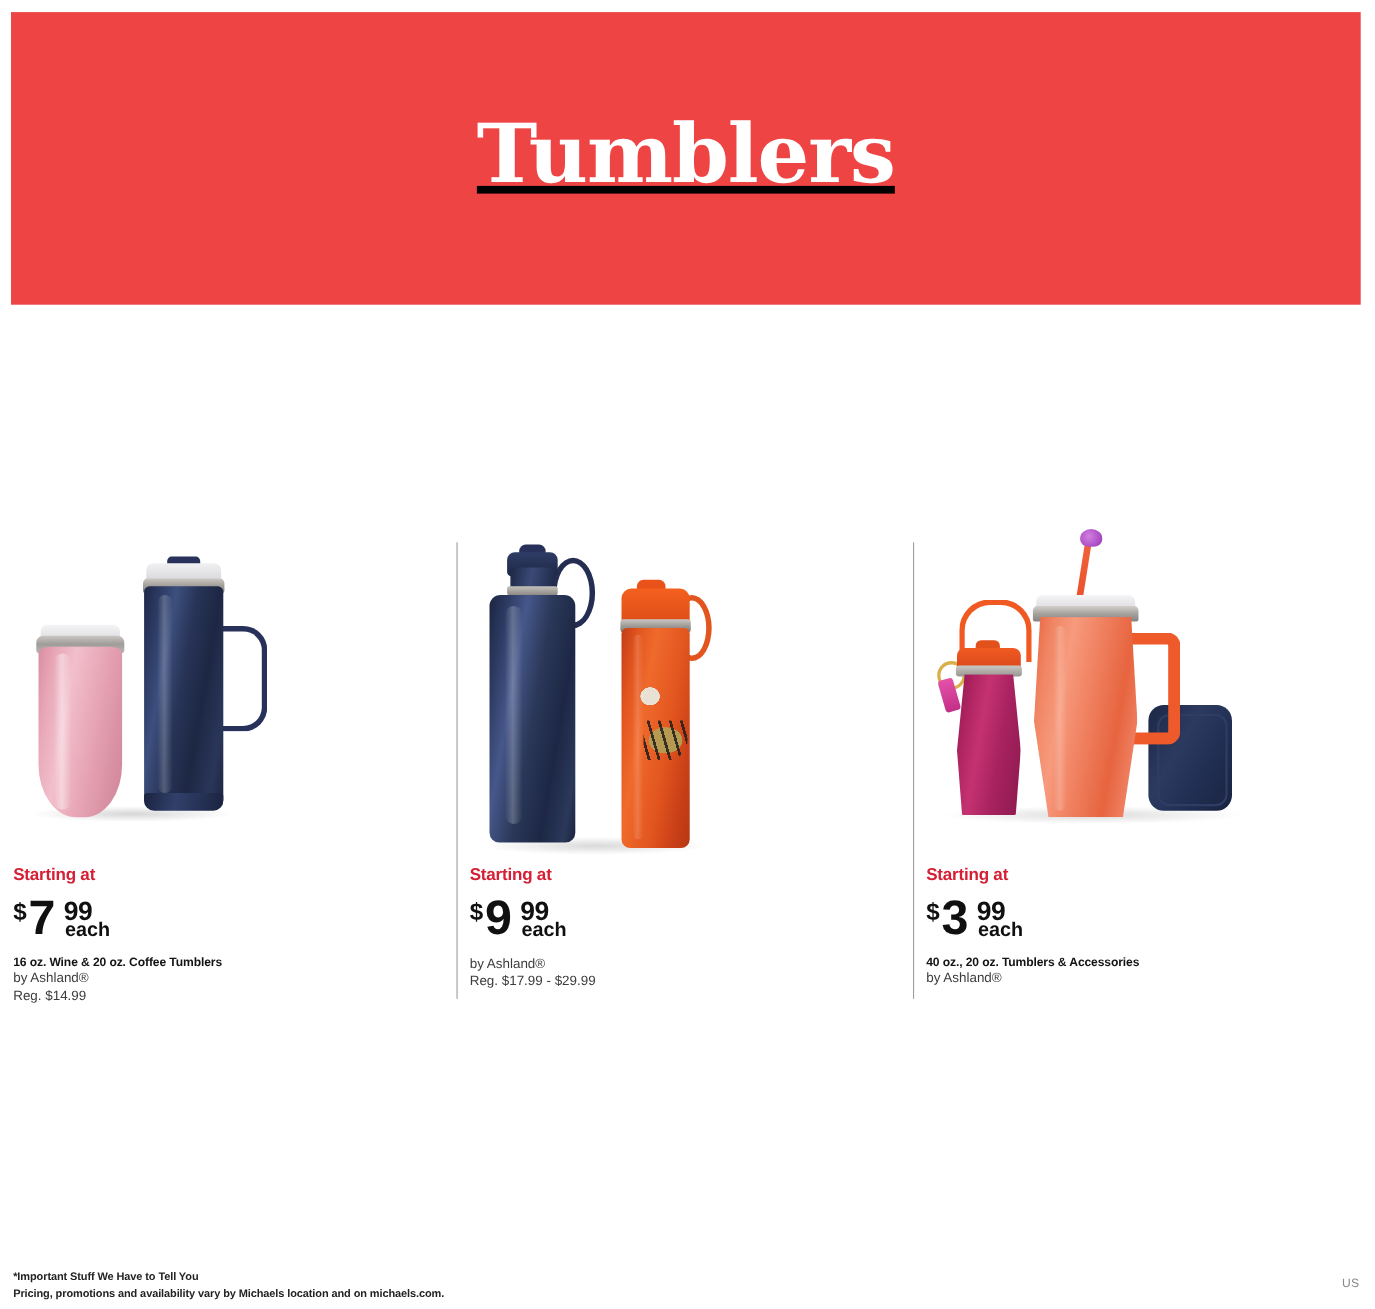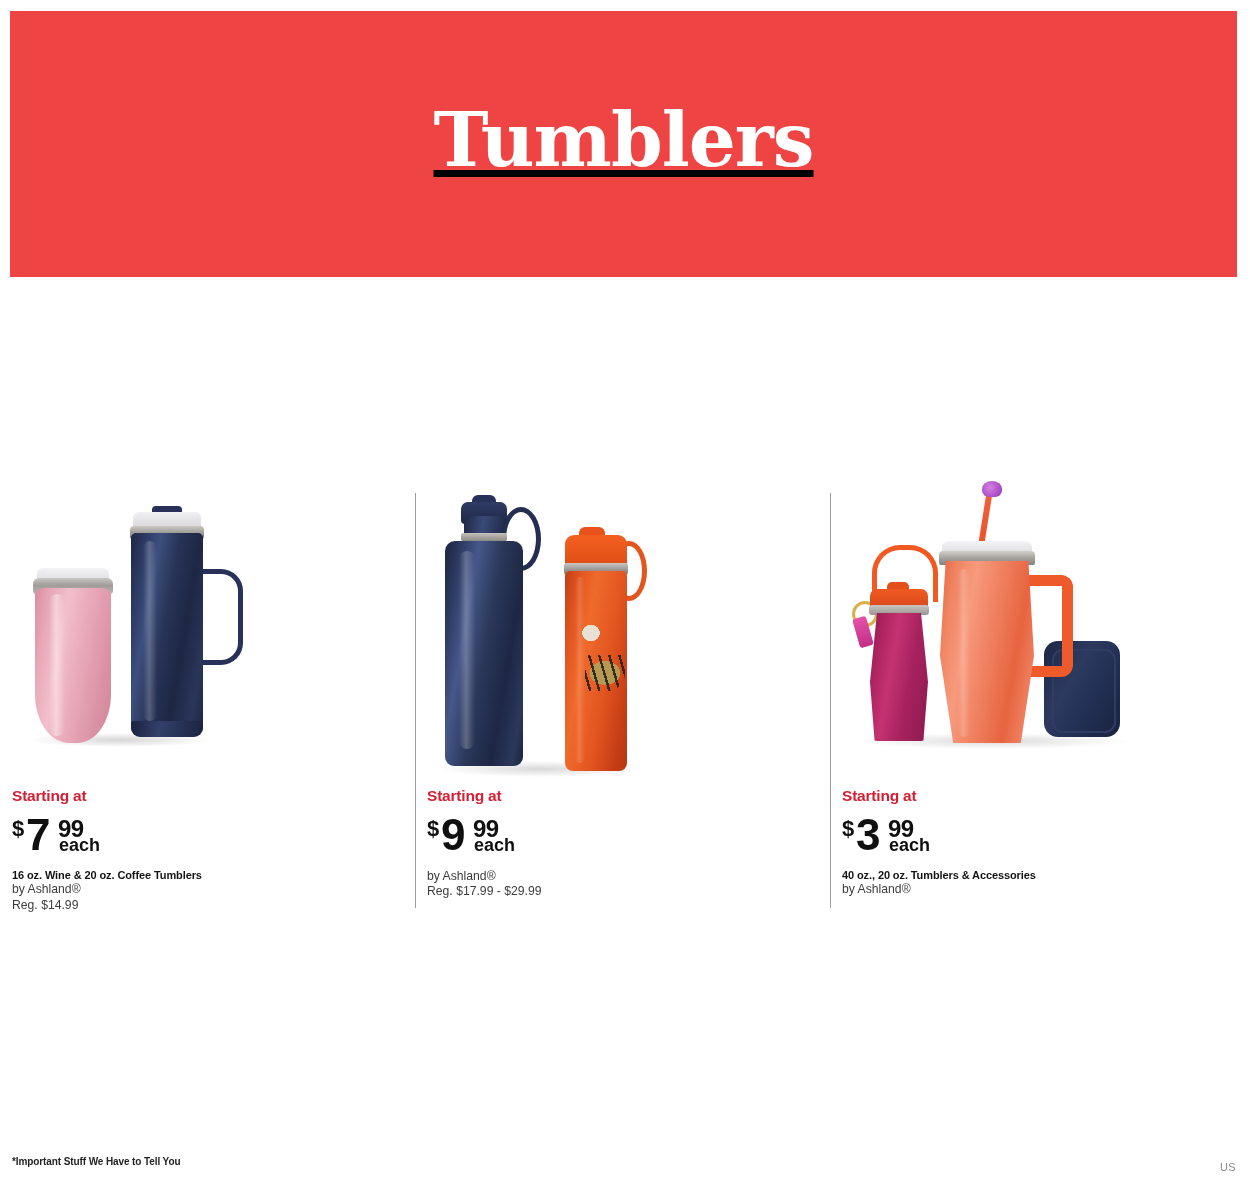--- a/index.html
+++ b/index.html
@@ -503,14 +503,15 @@
       </div>
       <div class="product-name">40 oz., 20 oz. Tumblers &amp; Accessories</div>
       <div class="product-brand">by Ashland®</div>
     </div>
   </div>
 
 </div>
 
 <div class="footer">
   <div class="footer-line">*Important Stuff We Have to Tell You</div>
+  <div class="footer-line">Pricing, promotions and availability vary by Michaels location and on michaels.com.</div>
 </div>
 <div class="region-tag">US</div>
 
 </body></html>

